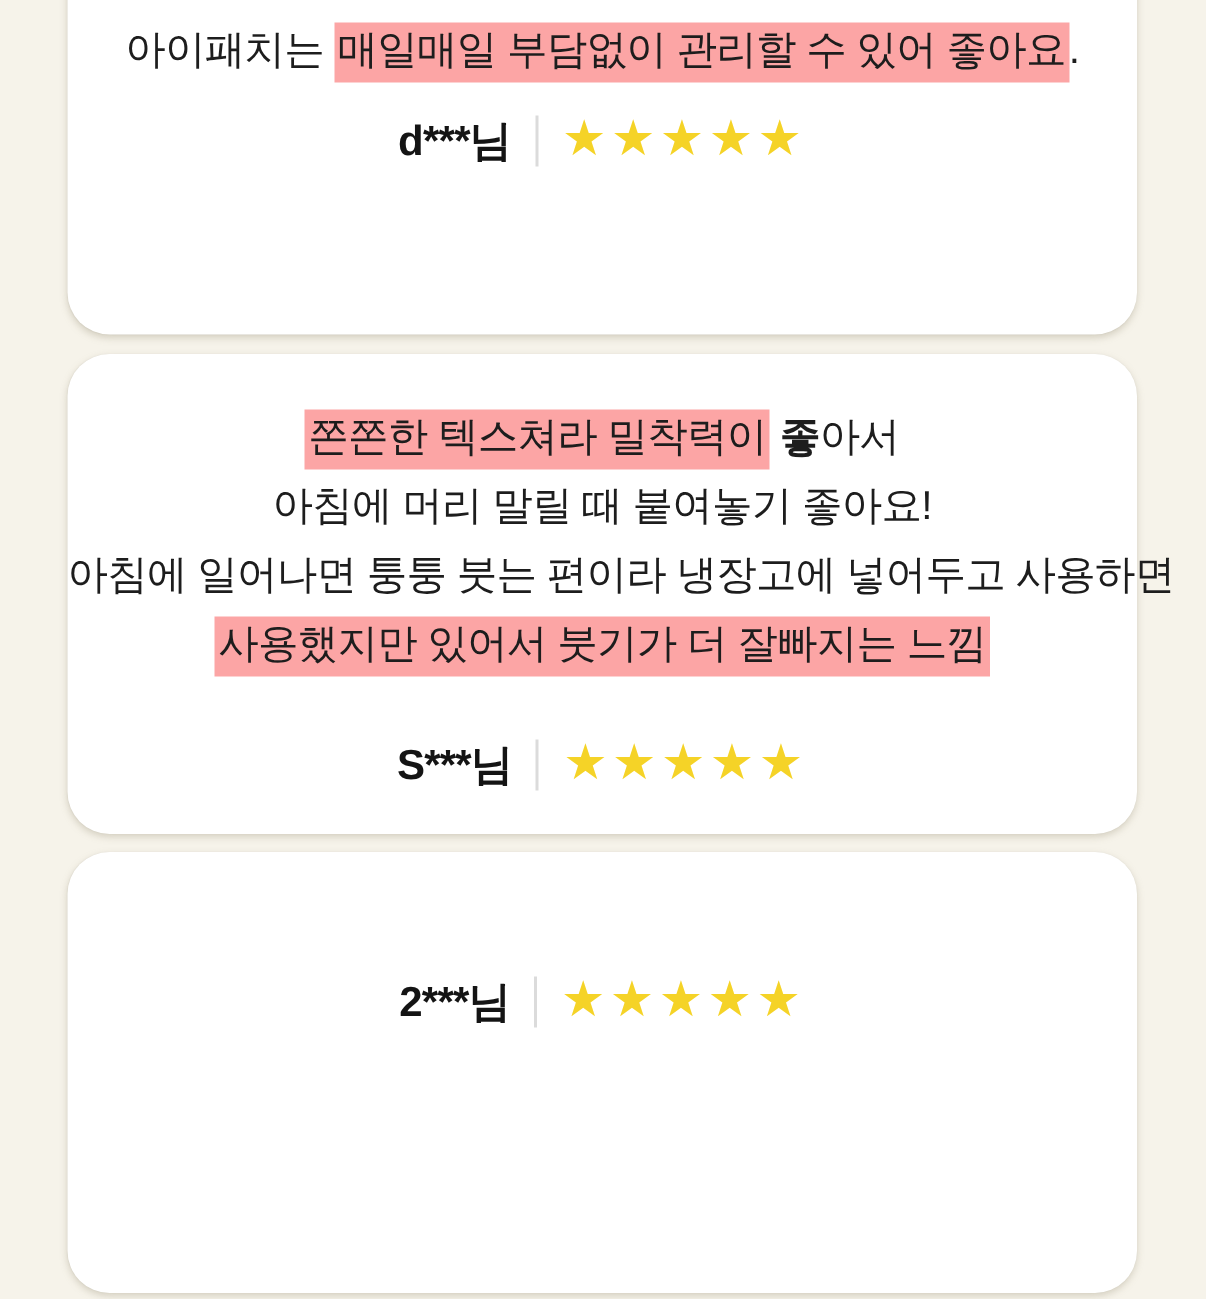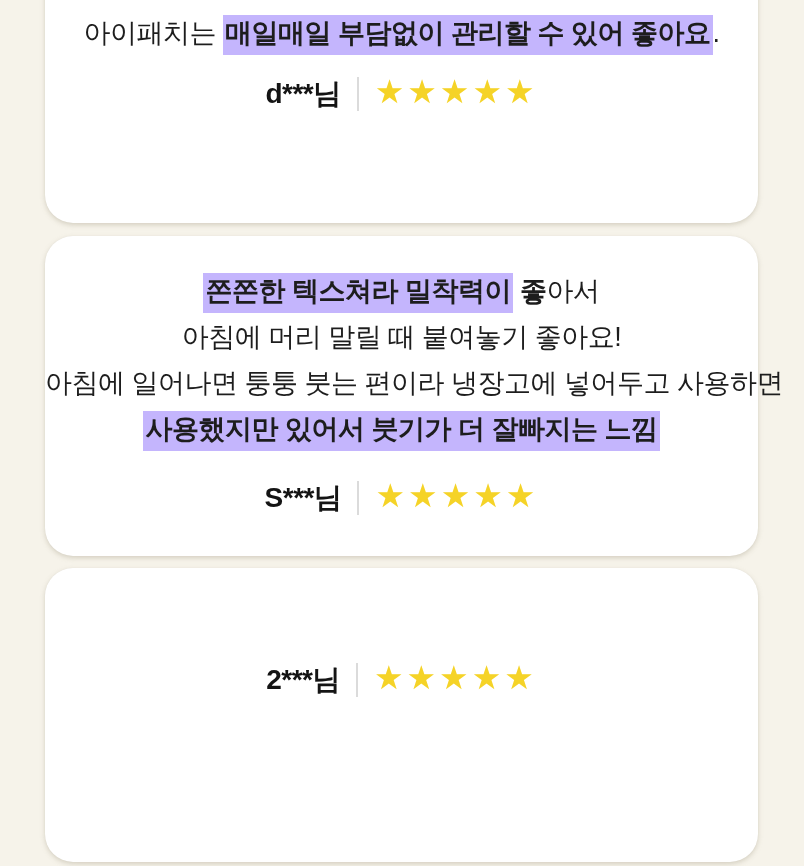--- a/index.html
+++ b/index.html
@@ -37,34 +37,34 @@
     line-height: 46px;
     font-size: 27px;
     text-align: center;
     white-space: nowrap;
     color: #1d1d1d;
     letter-spacing: -0.5px;
   }
   .seg { font-weight: 400; }
   .seg-b { font-weight: 700; }
   .seg-hl {
-    font-weight: 700;
-    background: #c4b5fd;
+    font-weight: 400;
+    background: #fca5a5;
     padding: 3px 2px 7px 2px;
   }
 
   .reviewer-row {
     display: flex;
     align-items: center;
     justify-content: center;
     height: 40px;
   }
   .mt-1 { margin-top: 18px; }
-  .mt-2 { margin-top: 26px; }
-  .mt-3 { margin-top: 36px; }
+  .mt-2 { margin-top: 38px; }
+  .mt-3 { margin-top: 24px; }
   .reviewer-name {
     font-size: 28px;
     color: #141414;
     font-weight: 700;
     letter-spacing: -0.5px;
   }
   .reviewer-divider {
     width: 2px;
     height: 34px;
     background: #dbdbdb;

